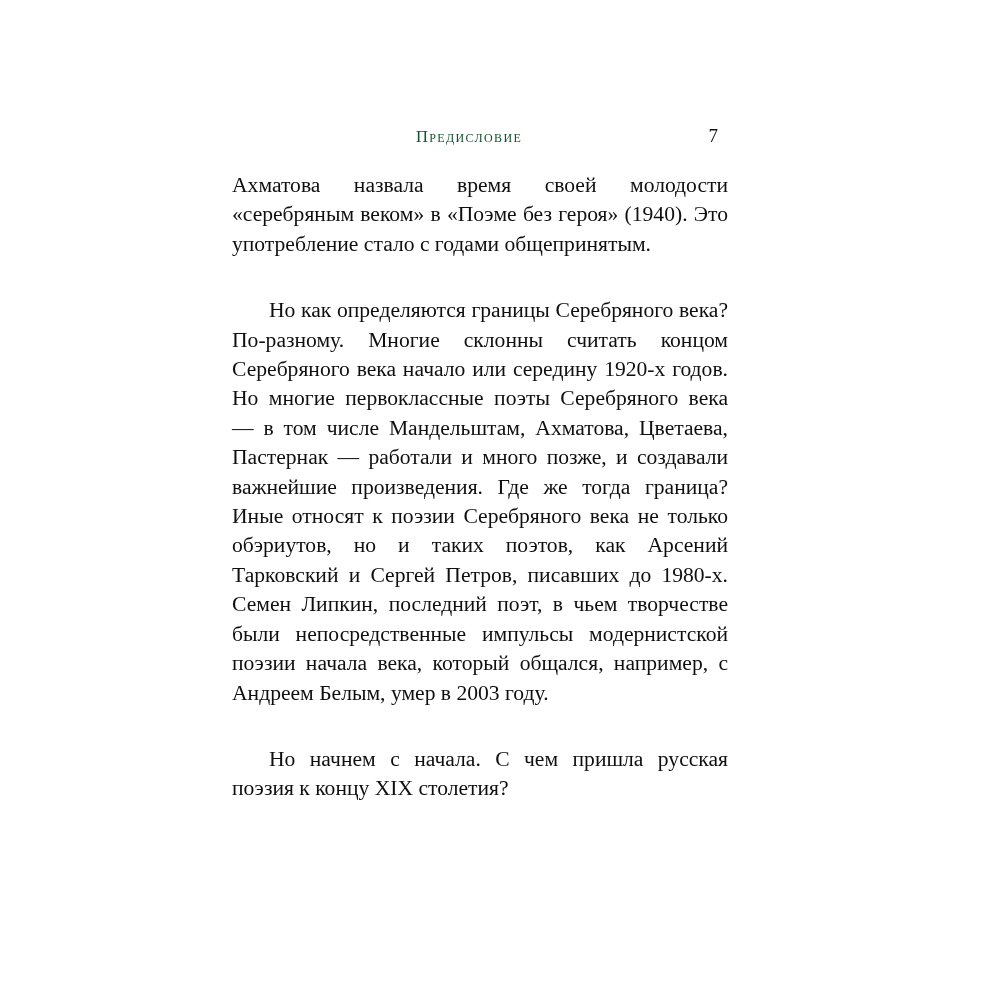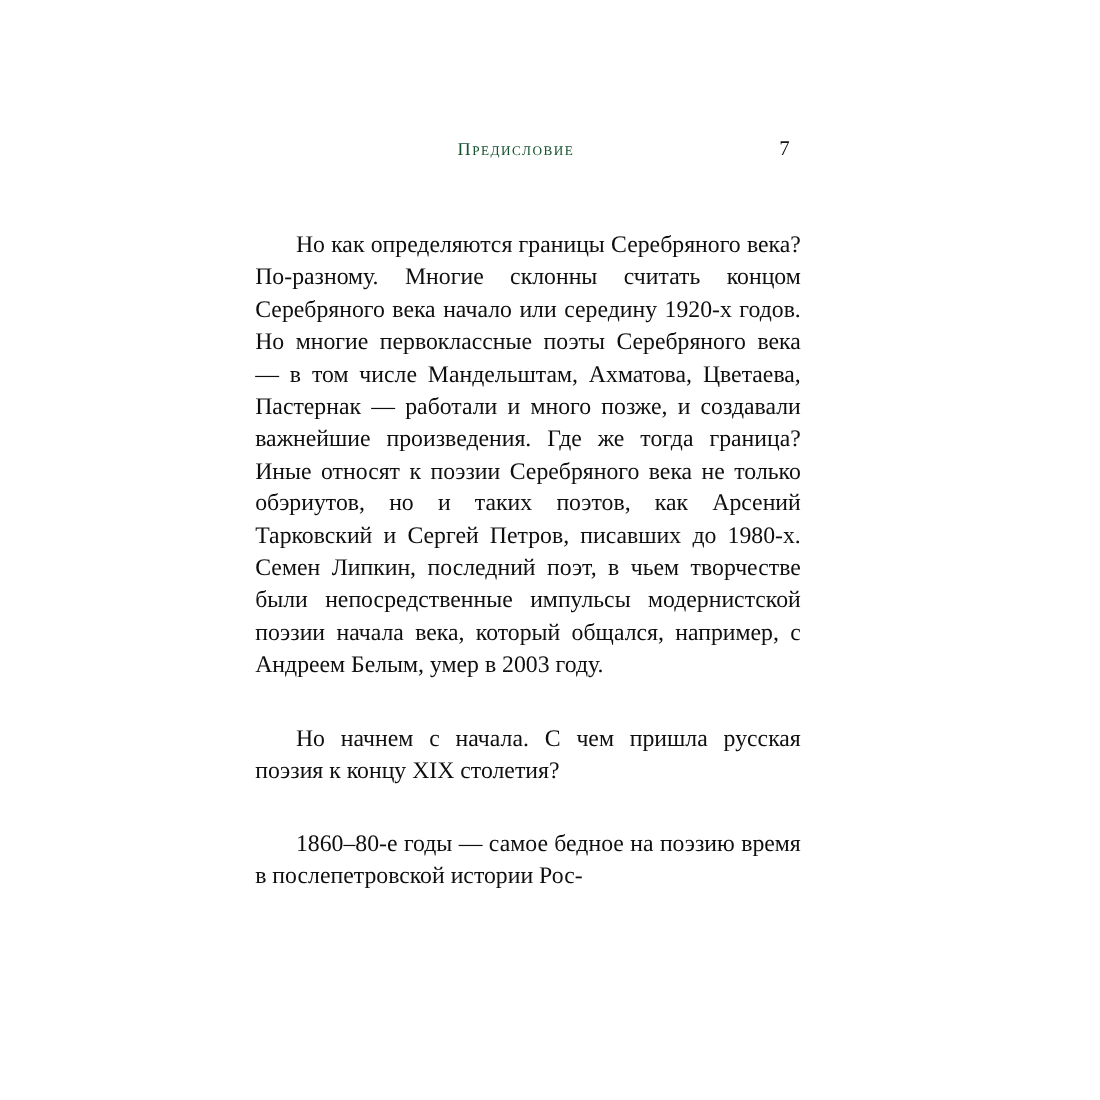--- a/index.html
+++ b/index.html
@@ -83,18 +83,18 @@
 <body>
 
 <div class="page">
 
   <div class="running-head">
     <span class="running-head-title">Предисловие</span>
     <span class="running-head-folio">7</span>
   </div>
 
   <div class="text-block">
+    <p>Ахматова назвала время своей молодости «серебряным веком» в «Поэме без героя» (1940). Это употребление стало с годами общепринятым.</p>
     <p class="indent">Но как определяются границы Серебряного века? По-разному. Многие склонны считать концом Серебряного века начало или середину 1920-х годов. Но многие первоклассные поэты Серебряного века — в том числе Мандельштам, Ахматова, Цветаева, Пастернак — работали и много позже, и создавали важнейшие произведения. Где же тогда граница? Иные относят к поэзии Серебряного века не только обэриутов, но и таких поэтов, как Арсений Тарковский и Сергей Петров, писавших до 1980-х. Семен Липкин, последний поэт, в чьем творчестве были непосредственные импульсы модернистской поэзии начала века, который общался, например, с Андреем Белым, умер в 2003 году.</p>
     <p class="indent">Но начнем с начала. С чем пришла русская поэзия к концу XIX столетия?</p>
-    <p class="indent">1860–80-е годы — самое бедное на поэзию время в послепетровской истории Рос-</p>
   </div>
 
 </div>
 
 </body></html>

